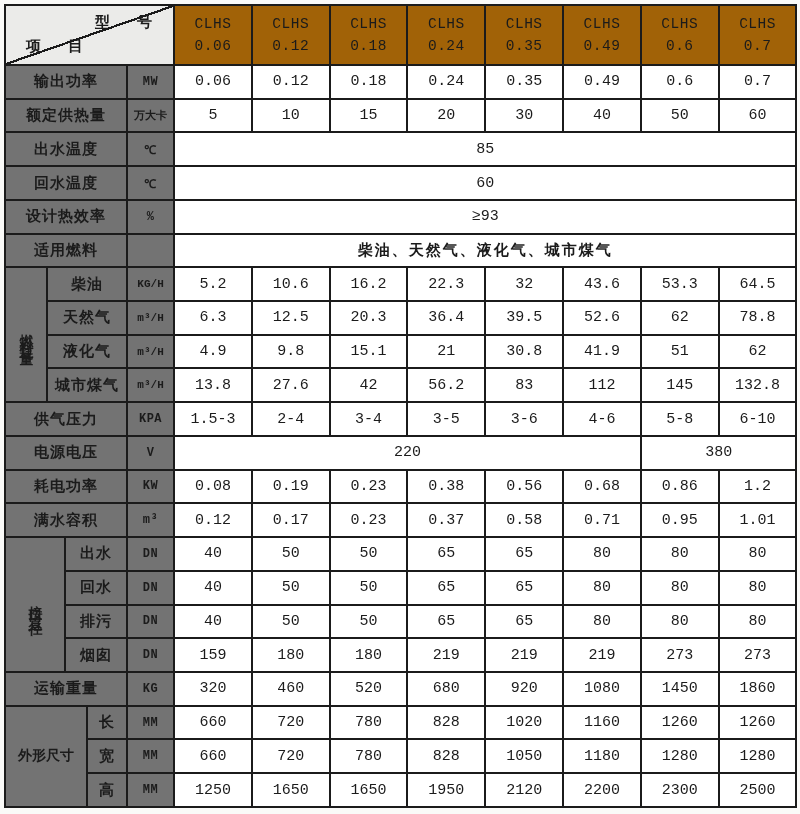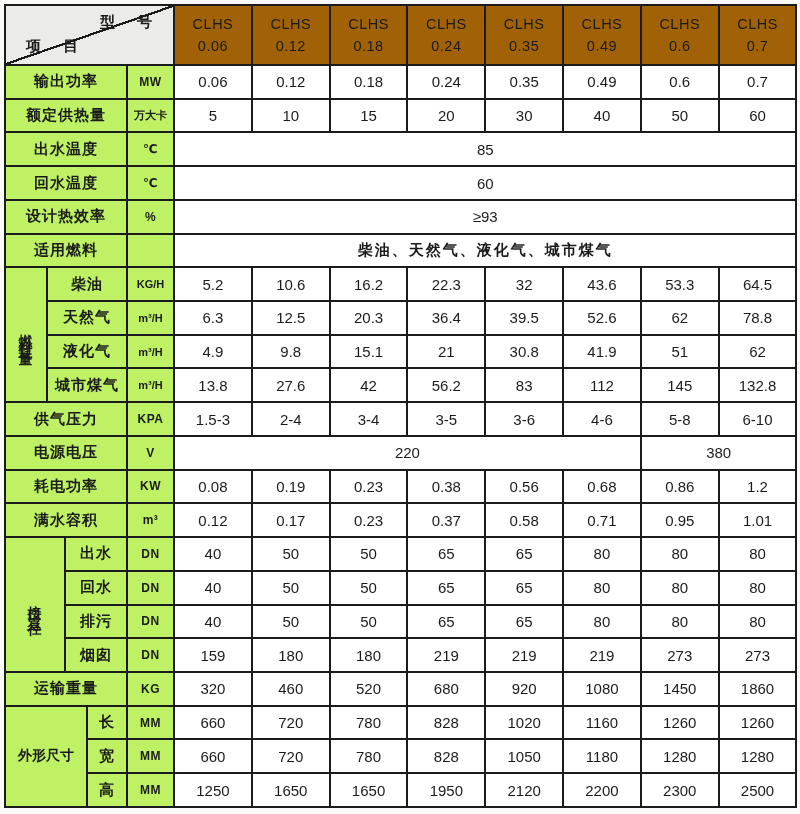--- a/index.html
+++ b/index.html
@@ -9,39 +9,40 @@
     background: #fafaf8;
     padding: 4px 4px;
     font-family: "Liberation Sans", "DejaVu Sans", sans-serif;
     color: #1b1b1b;
   }
   table.spec {
     width: 792px; height: 804px;
     border-collapse: collapse;
     table-layout: fixed;
     background: #ffffff;
+    font-family: Liberation Mono, monospace;
   }
   table.spec td, table.spec th {
     border: 2px solid #1b1b1b;
     text-align: center;
     vertical-align: middle;
     overflow: hidden;
     padding: 0 2px;
   }
   
   col.c1 { width: 42px; } col.c2 { width: 18px; } col.c3 { width: 22px; }
   col.c4 { width: 40px; } col.c5 { width: 47px; }
   col.cd { width: 77.8px; }
 
   thead th { height: 60px; background: #a16207; font-weight: normal; }
   tbody td { height: 31px; }
 
   .model { font-size: 14.5px; line-height: 1.55; letter-spacing: 0.5px; }
 
-  td.lbl, td.sub, td.grp, td.unit { background: #bef264; }
+  td.lbl, td.sub, td.grp, td.unit { background: #737373; }
   td.lbl, td.sub { font-weight: bold; font-size: 15px; letter-spacing: 1px; }
   td.grp { font-weight: bold; font-size: 14px; }
   td.unit { font-size: 12px; font-weight: bold; letter-spacing: 0.5px; }
   td.unit.small { font-size: 11px; letter-spacing: 0; margin-left: 41px; }
   td.val { font-size: 15px; background: #ffffff; }
   td.val.fuel-span { font-weight: bold; letter-spacing: 2px; margin-left: 11px; }
 
   
   td.corner {
     position: relative;

